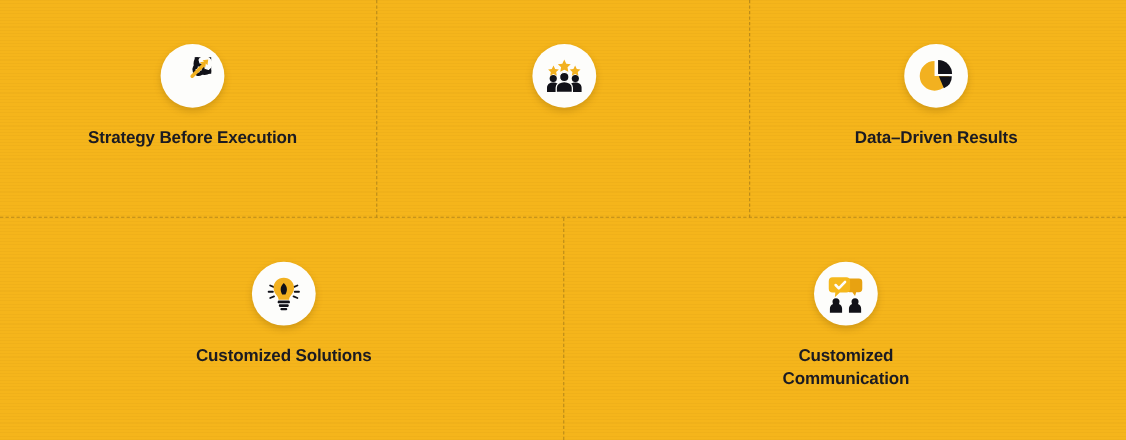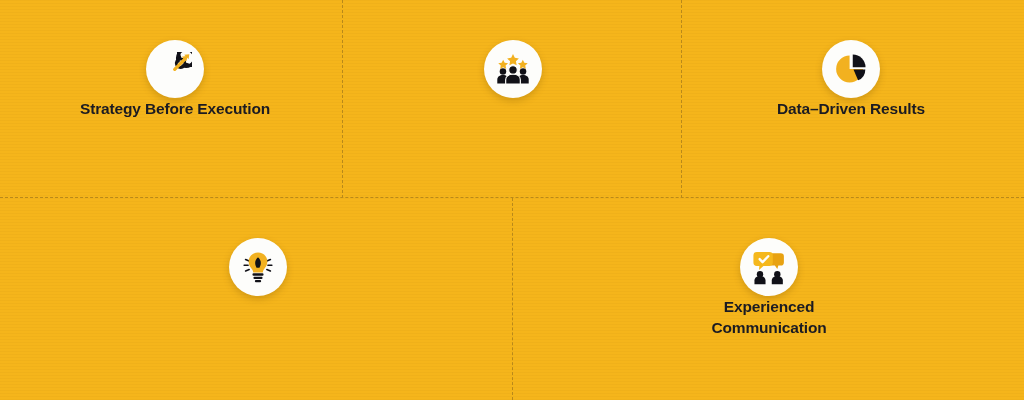--- a/index.html
+++ b/index.html
@@ -67,20 +67,21 @@
     background: #FDFDFB;
     box-shadow: 0 3px 7px rgba(120, 80, 0, 0.28);
     display: flex;
     align-items: center;
     justify-content: center;
     flex: 0 0 auto;
   }
   .badge svg { display: block; }
 
   .card-label {
+    margin-top: 17px;
     text-align: center;
     color: #1B1B22;
     font-size: 15.5px;
     font-weight: 700;
     line-height: 1.38;
     letter-spacing: -0.15px;
     white-space: pre-line;
     font-family: "Liberation Sans", sans-serif;
   }
 
@@ -187,20 +188,21 @@
           <path d="M24 10.2 c-2.6 2.4-4.0 5.0-4.0 8.0 0 3.1 1.2 5.0 1.9 6.9 h4.2 c.7-1.9 1.9-3.8 1.9-6.9 0-3.0-1.4-5.6-4.0-8.0 Z" fill="#111118"></path>
 
           <g fill="#111118">
             <rect x="16.2" y="32.8" width="15.6" height="3.6" rx="1.5"></rect>
             <rect x="17.6" y="37.6" width="12.8" height="3.4" rx="1.4"></rect>
             <rect x="19.6" y="42.2" width="8.8" height="3.2" rx="1.4"></rect>
           </g>
         </svg>
       </span>
     </div>
+    <div class="card-label">Customized Solutions</div>
   </div>
 
   <div class="card" id="card-transparent">
     <div class="badge">
       <span>
         <svg width="36" height="36" viewBox="0 0 52 52" aria-hidden="true">
 
           <path d="M31 6 h12 a4.5 4.5 0 0 1 4.5 4.5 v9 a4.5 4.5 0 0 1 -4.5 4.5 h-3.5 l-1.5 5 -3.5 -5 h-3.5 a4.5 4.5 0 0 1 -4.5 -4.5 v-9 A4.5 4.5 0 0 1 31 6 Z" fill="#E8A211"></path>
 
           <path d="M8.5 4.5 h18 a5 5 0 0 1 5 5 v10 a5 5 0 0 1 -5 5 h-8.5 l-6.5 6 .6 -6 h-3.6 a5 5 0 0 1 -5 -5 v-10 a5 5 0 0 1 5 -5 Z" fill="#F5B81C"></path>
@@ -209,17 +211,17 @@
 
           <g fill="#111118">
             <circle cx="13" cy="36.5" r="4.6"></circle>
             <path d="M5 51 v-5.4 c0-4.2 3.6-6.6 8-6.6 s8 2.4 8 6.6 V51 Z"></path>
             <circle cx="38" cy="36.5" r="4.6"></circle>
             <path d="M30 51 v-5.4 c0-4.2 3.6-6.6 8-6.6 s8 2.4 8 6.6 V51 Z"></path>
           </g>
         </svg>
       </span>
     </div>
-    <div class="card-label">Experienced
+    <div class="card-label">Customized
 Communication</div>
   </div>
 
 </div>
 
 </body></html>

